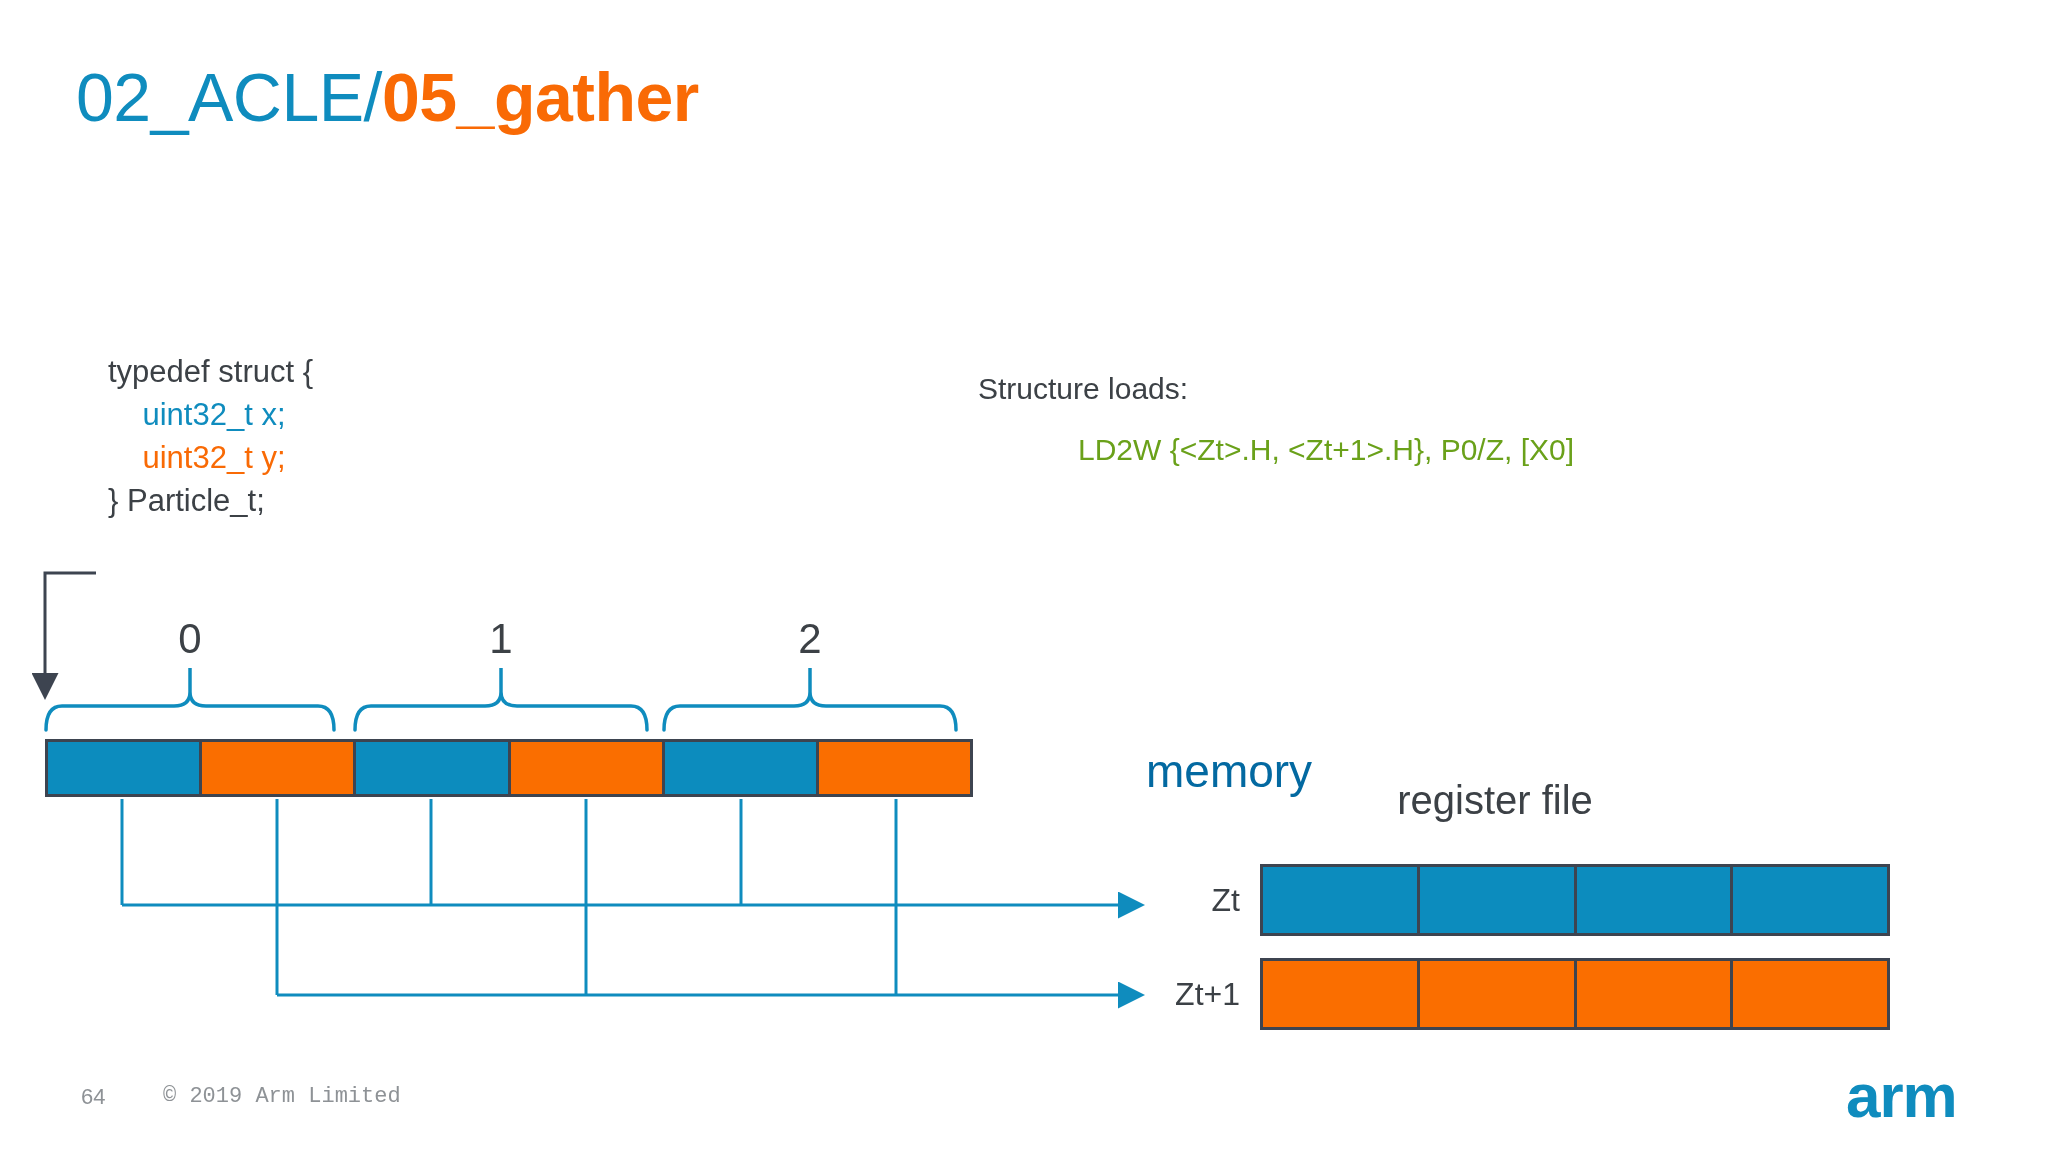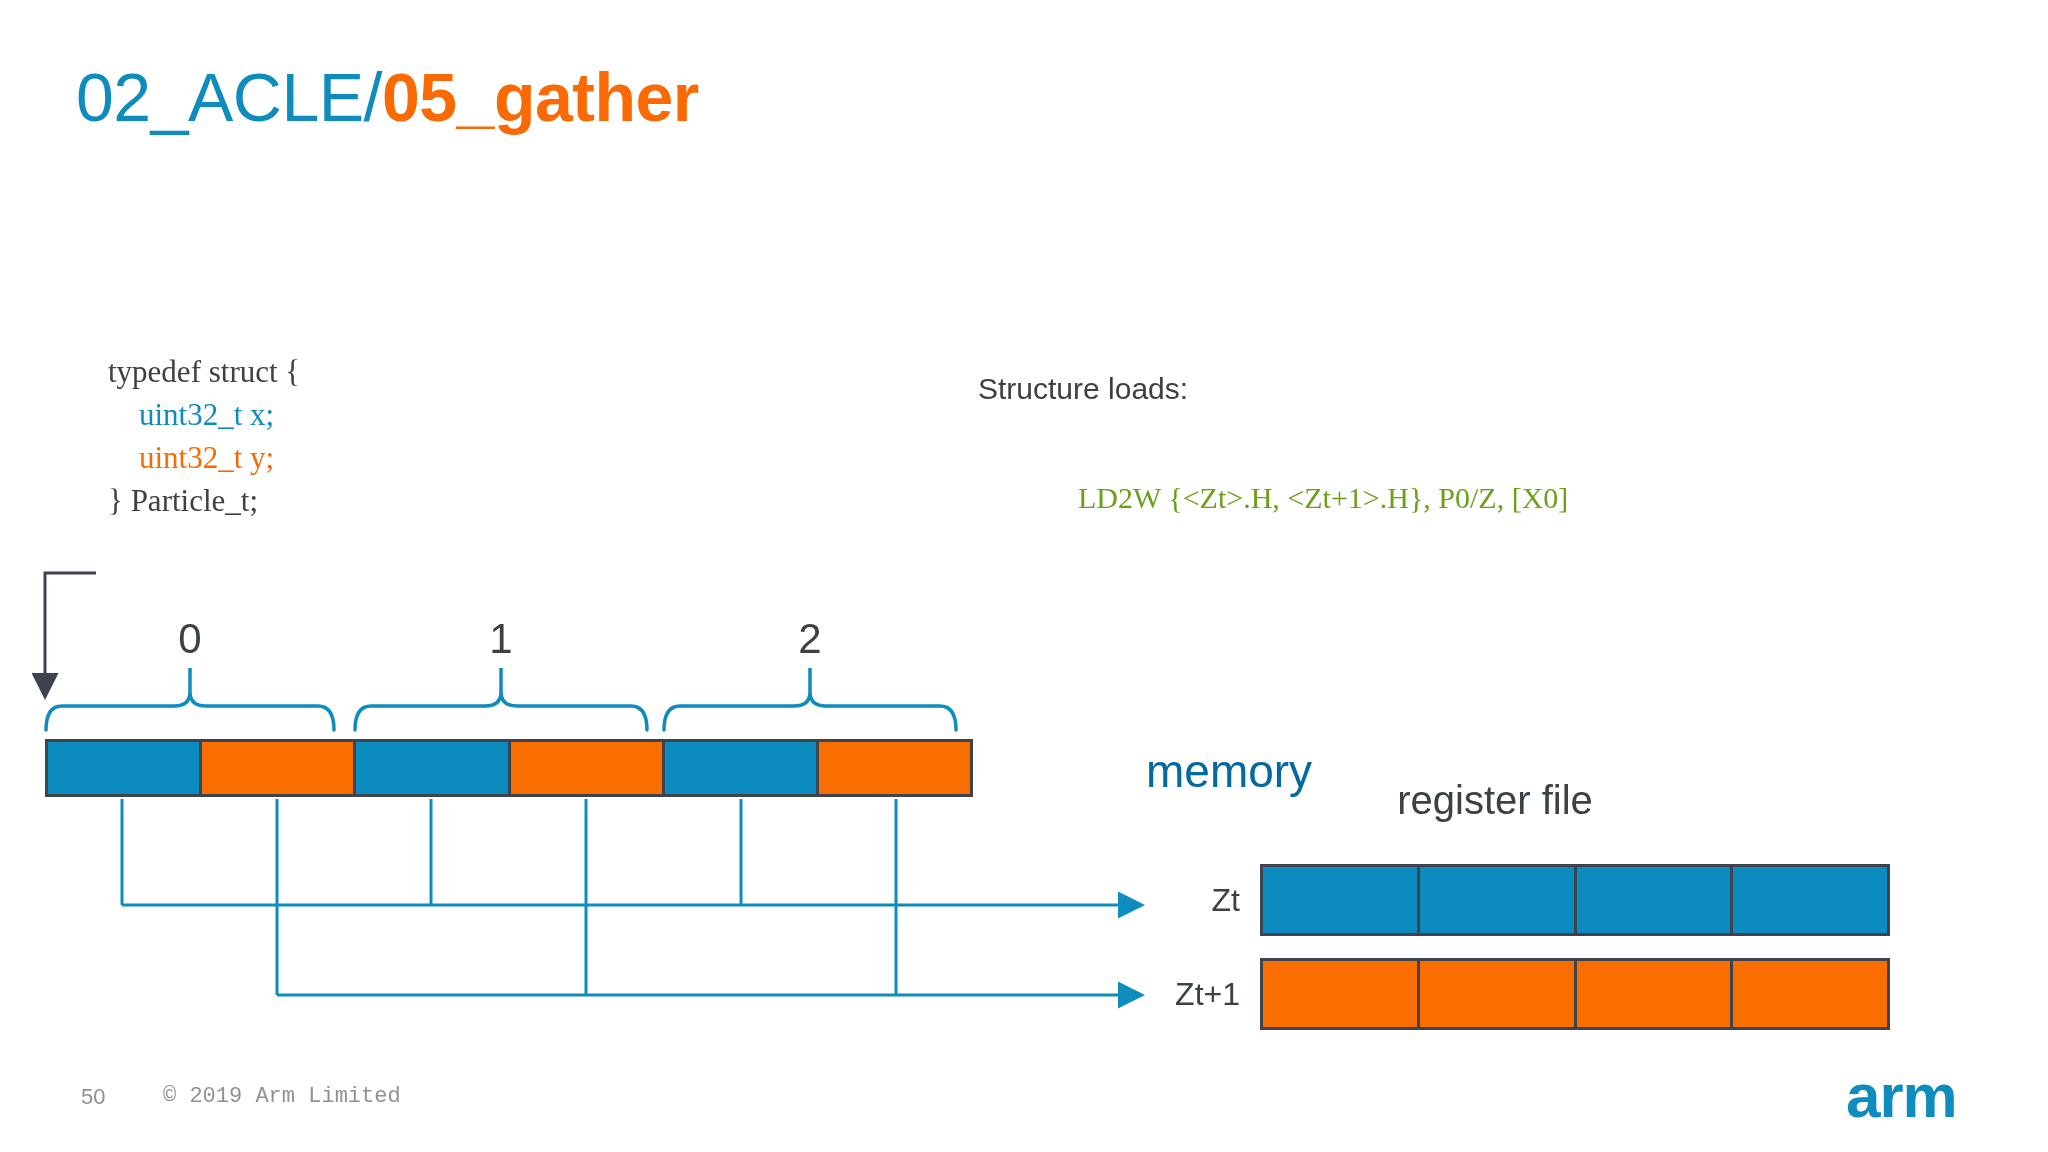--- a/index.html
+++ b/index.html
@@ -50,42 +50,42 @@
     font-size: 40px;
     color: #3c4146;
     line-height: 1;
   }
   #bullet-0 { top: 205px; }
   #bullet-1 { top: 281px; }
 
   
   .code {
     position: absolute;
-    font-family: Liberation Serif, serif;
+    font-family: Liberation Sans, sans-serif;
     font-size: 31px;
     line-height: 43px;
     white-space: pre;
     color: #3c4146;
   }
   #struct-code { left: 108px; top: 350px; }
   .c-blue   { color: #0f8cbe; }
   .c-orange { color: #f96a05; }
   .c-green  { color: #6aa11a; }
 
   #array-decl { left: 108px; top: 562px; }
 
   #loads-label {
     position: absolute;
     left: 978px;
     top: 372px;
     font-size: 30px;
     color: #3c4146;
     white-space: nowrap;
   }
-  #loads-code { left: 1078px; top: 428px; font-size: 30px; margin-top: 48px; }
+  #loads-code { left: 1078px; top: 428px; font-size: 30px; }
 
   
   #diagram {
     position: absolute;
     left: 0;
     top: 0;
     width: 2048px;
     height: 1152px;
     pointer-events: none;
   }
@@ -283,17 +283,17 @@
     </g>
 
     <g fill="none" stroke="#0f8cbe" stroke-width="3">
       <line x1="277" y1="799" x2="277" y2="995"></line>
       <line x1="586" y1="799" x2="586" y2="995"></line>
       <line x1="896" y1="799" x2="896" y2="995"></line>
       <path d="M 277 995 L 1130 995" marker-end="url(#arrow-blue)"></path>
     </g>
   </svg>
 
-  <div id="footer-page">50</div>
+  <div id="footer-page">64</div>
   <div id="footer-copy">© 2019 Arm Limited</div>
   <div id="arm-logo">arm</div>
 
 </div>
 
 </body></html>

